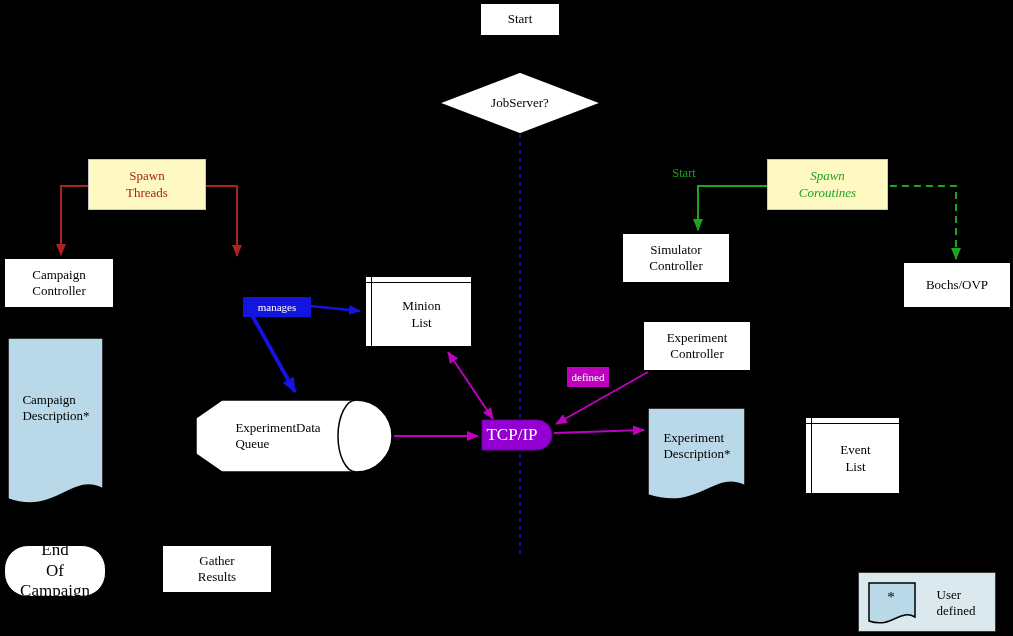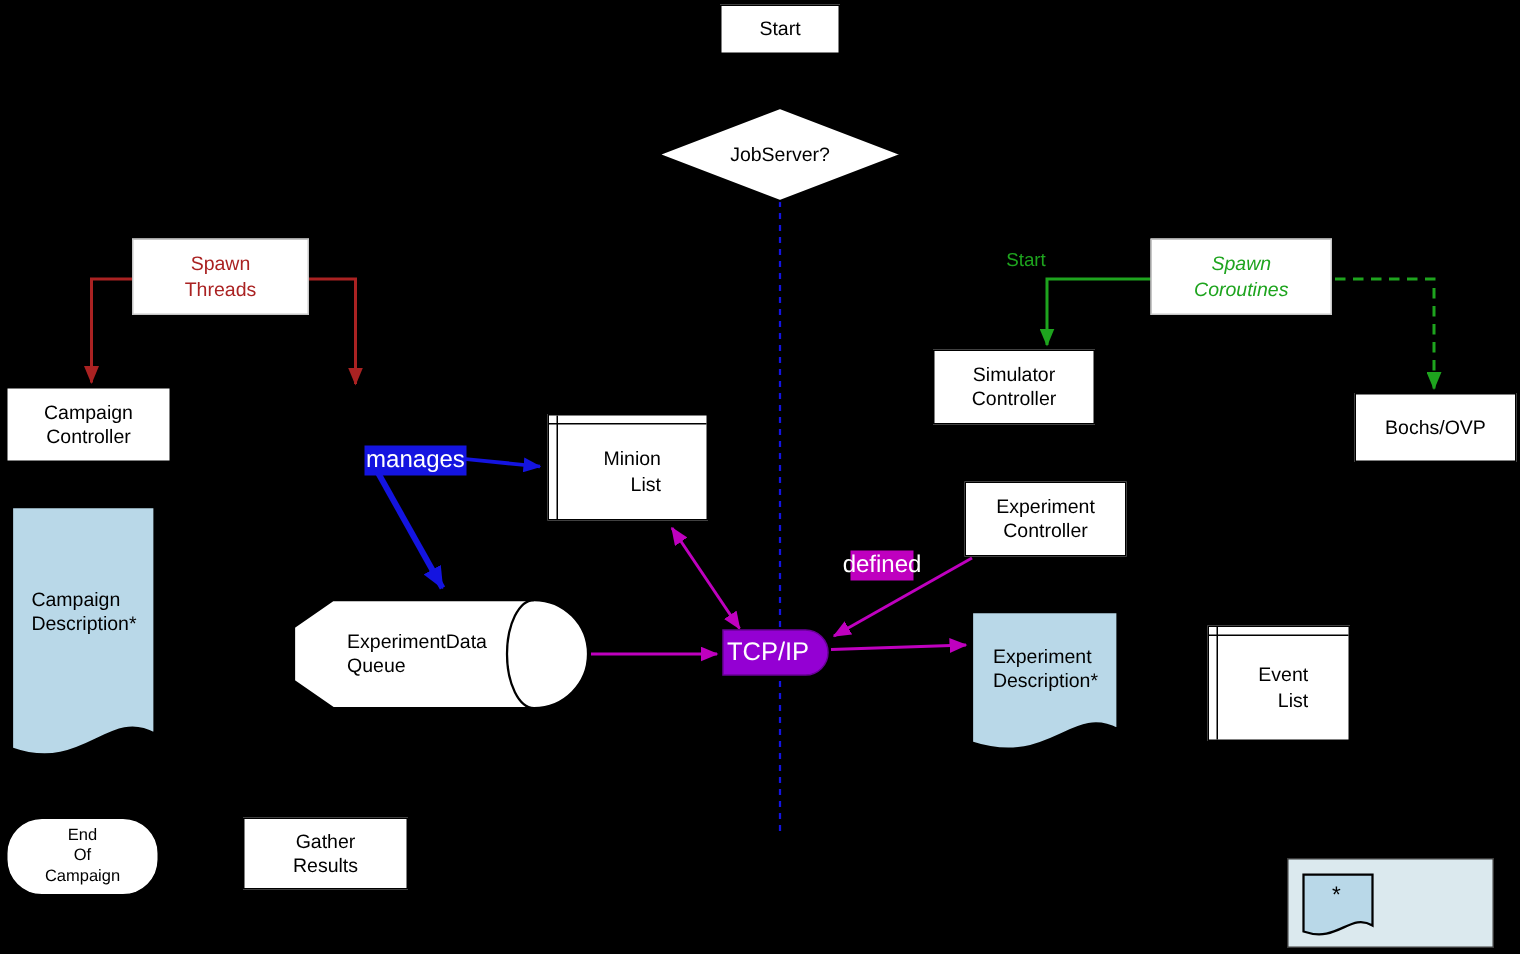--- a/index.html
+++ b/index.html
@@ -1,38 +1,38 @@
 <!DOCTYPE html>
 <html><head>
 <meta charset="utf-8">
 <style>
   *{box-sizing:border-box;margin:0;padding:0}
   html,body{background:#000}
   .canvas{position:relative;width:1013px;height:636px;background:#000;
-          font-family:Liberation Sans, sans-serif;color:#000;overflow:hidden}
+          font-family:Liberation Serif, serif;color:#000;overflow:hidden}
   .layer{position:absolute;left:0;top:0}
   .box{position:absolute;display:flex;align-items:center;justify-content:center;
        text-align:center;white-space:pre-line;font-size:13px;line-height:1.25;
        background:#fff;border:1.5px solid #000}
   .lbl{position:absolute;display:flex;align-items:center;justify-content:center;
        text-align:left;white-space:pre-line;font-size:13px;line-height:1.25;
        background:transparent;border:none}
-  .graybox{background:#ffffff;border:1px solid #c6c6c6}
+  .graybox{background:#fef9c3;border:1px solid #c6c6c6}
   .red-text{color:#aa2222}
   .green-text{color:#1ea41e}
   .italic{font-style:italic}
   .white-text{color:#ffffff;font-size:17px}
   .istore{position:absolute;background:#fff;border:1.5px solid #000;
-          display:flex;align-items:center;justify-content:center;text-align:right;
+          display:flex;align-items:center;justify-content:center;text-align:center;
           white-space:pre-line;font-size:13px;line-height:1.25;padding-left:6px;padding-top:6px}
   .istore::before{content:"";position:absolute;left:5px;top:0;bottom:0;border-left:1.5px solid #000}
   .istore::after{content:"";position:absolute;top:5px;left:0;right:0;border-top:1.5px solid #000}
   .edgelabel{position:absolute;display:flex;align-items:center;justify-content:center;
-             font-size:16px;color:#fff;white-space:nowrap}
-  .rounded{border-radius:24px;font-size:11px;line-height:1.2}
+             font-size:11px;color:#fff;white-space:nowrap}
+  .rounded{border-radius:24px;font-size:17px;line-height:1.2}
   .legend{position:absolute;left:858px;top:572px;width:138px;height:60px;
           background:#dbe9ee;border:1px solid #3a3a3a}
 </style>
 </head>
 <body>
 
 <div class="canvas">
 
   <svg class="layer" width="1013" height="636">
     <defs>
@@ -130,15 +130,17 @@
 Campaign</div>
 
   <div class="box" style="left:162px;top:545px;width:110px;height:48px">Gather
 Results</div>
 
   <div class="legend">
     <svg width="62" height="58" style="position:absolute;left:2px;top:0">
       <path d="M8,10 L54,10 L54,44 C 39,35 31,56 8,48 Z" fill="#b9d8e8" stroke="#000" stroke-width="1.5"></path>
     </svg>
     <div class="lbl" style="left:6px;top:8px;width:52px;height:32px;font-size:15px">*</div>
+    <div class="lbl" style="left:60px;top:12px;width:74px;height:36px">User
+defined</div>
   </div>
 
 </div>
 
 </body></html>

